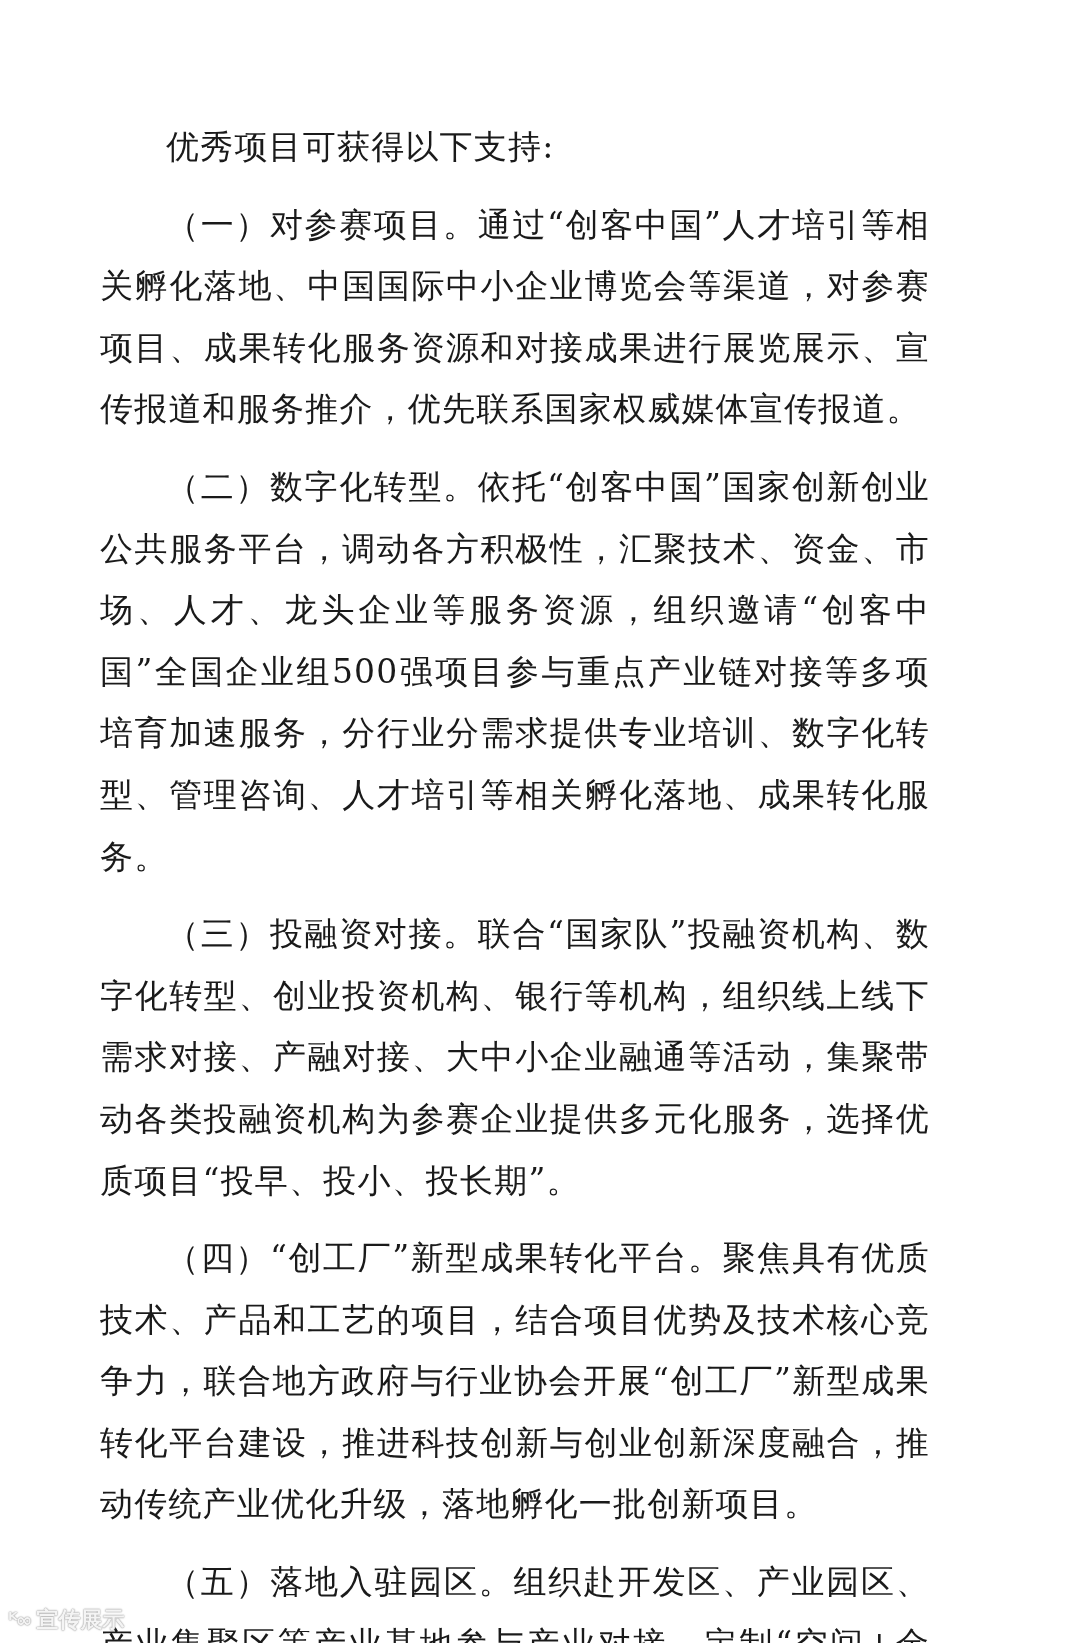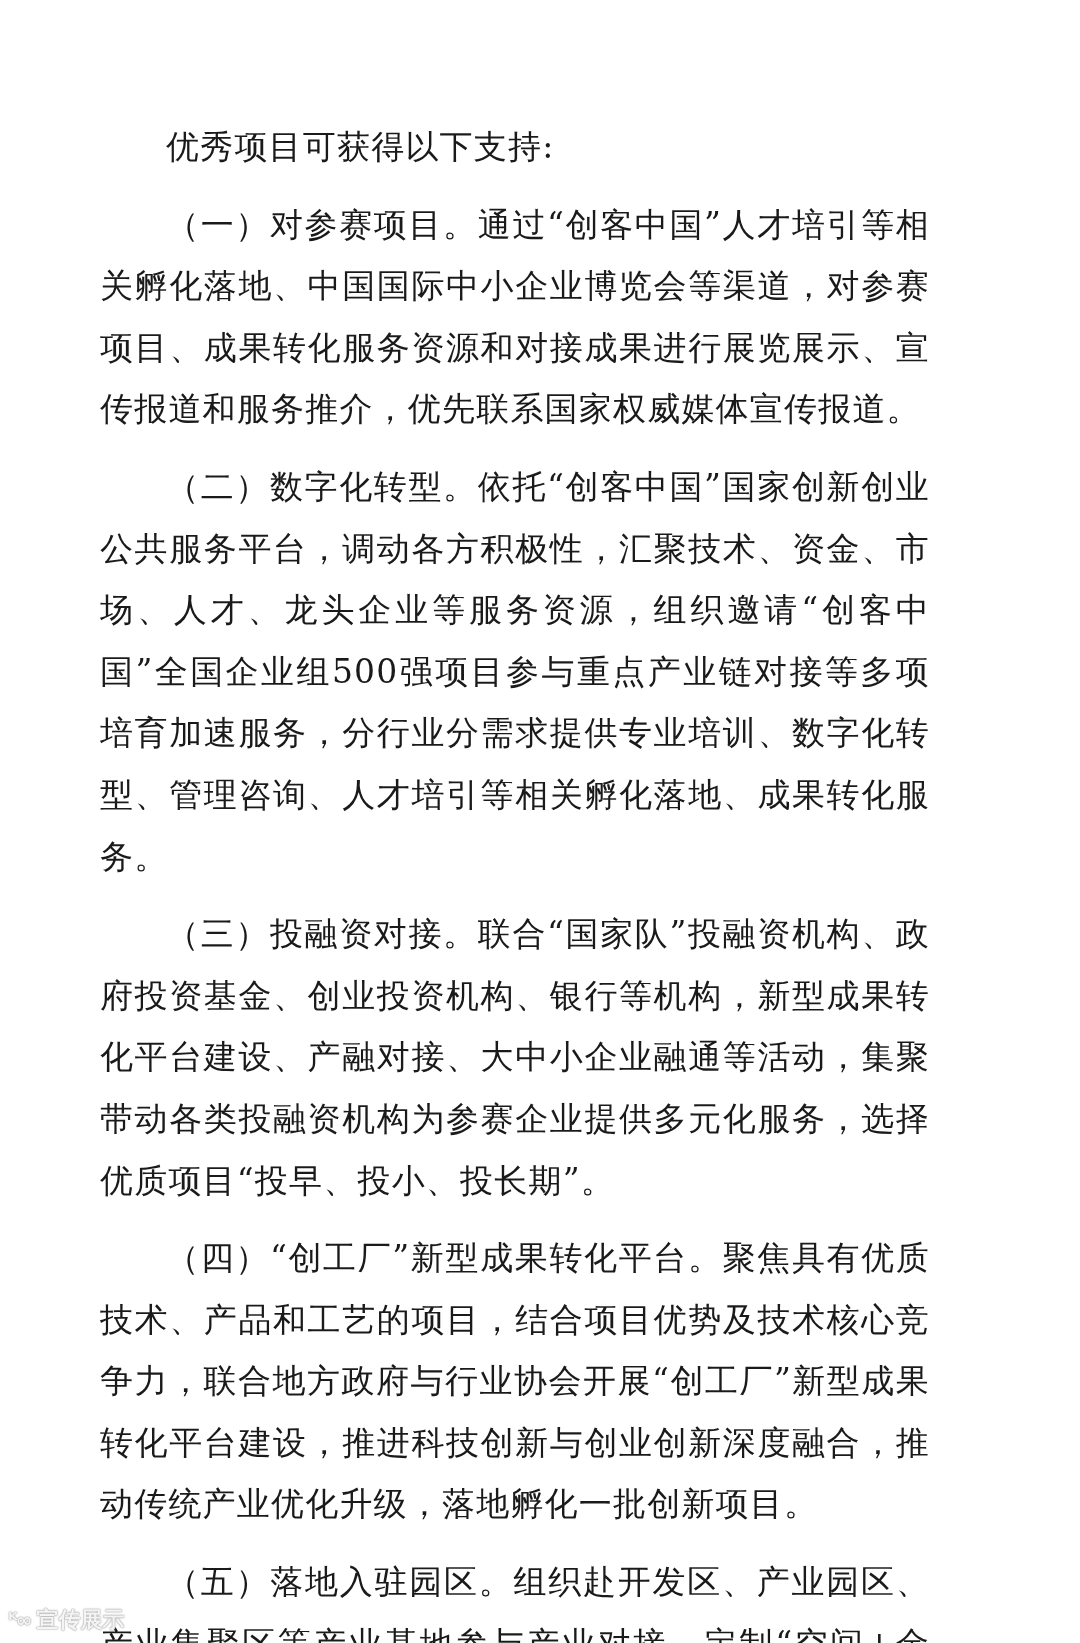--- a/index.html
+++ b/index.html
@@ -17,21 +17,21 @@
 </head>
 <body>
 
 <div class="page">
   <p class="para">优秀项目可获得以下支持:</p>
 
   <p class="para"><span>（一）</span><span>对参赛项目。</span><span>通过“创客中国”人才培引等相关孵化落地、中国国际中小企业博览会等渠道，对参赛项目、成果转化服务资源和对接成果进行展览展示、宣传报道和服务推介，优先联系国家权威媒体宣传报道。</span></p>
 
   <p class="para"><span>（二）</span><span>数字化转型。</span><span>依托“创客中国”国家创新创业公共服务平台，调动各方积极性，汇聚技术、资金、市场、人才、龙头企业等服务资源，组织邀请“创客中国”全国企业组500强项目参与重点产业链对接等多项培育加速服务，分行业分需求提供专业培训、数字化转型、管理咨询、人才培引等相关孵化落地、成果转化服务。</span></p>
 
-  <p class="para"><span>（三）</span><span>投融资对接。</span><span>联合“国家队”投融资机构、政府投资基金、创业投资机构、银行等机构，新型成果转化平台建设、产融对接、大中小企业融通等活动，集聚带动各类投融资机构为参赛企业提供多元化服务，选择优质项目“投早、投小、投长期”。</span></p>
+  <p class="para"><span>（三）</span><span>投融资对接。</span><span>联合“国家队”投融资机构、数字化转型、创业投资机构、银行等机构，组织线上线下需求对接、产融对接、大中小企业融通等活动，集聚带动各类投融资机构为参赛企业提供多元化服务，选择优质项目“投早、投小、投长期”。</span></p>
 
   <p class="para"><span>（四）</span><span>“创工厂”新型成果转化平台。</span><span>聚焦具有优质技术、产品和工艺的项目，结合项目优势及技术核心竞争力，联合地方政府与行业协会开展“创工厂”新型成果转化平台建设，推进科技创新与创业创新深度融合，推动传统产业优化升级，落地孵化一批创新项目。</span></p>
 
   <p class="para"><span>（五）</span><span>落地入驻园区。</span><span>组织赴开发区、产业园区、产业集聚区等产业基地参与产业对接，定制“空间+金融+政策”</span></p>
 </div>
 
 <div class="watermark">
   <span class="wm-logo">ᴷ∞</span>
   <span>宣传展示</span>
 </div>

